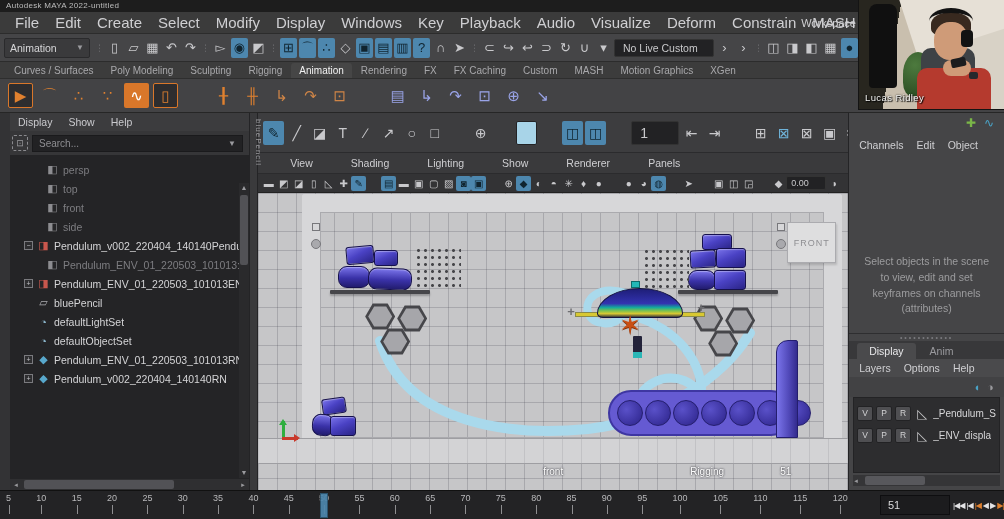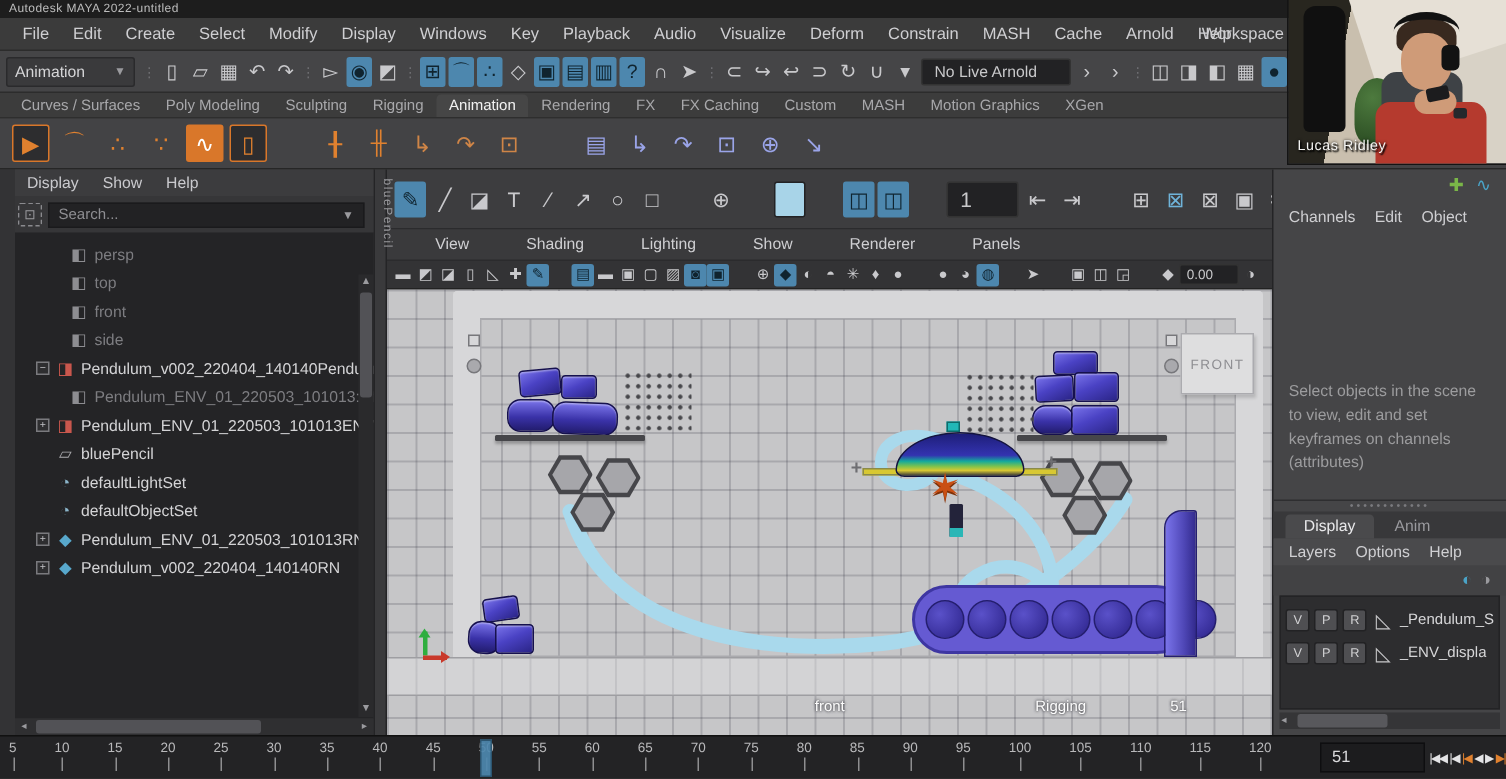--- a/index.html
+++ b/index.html
@@ -2,21 +2,21 @@
 <html><head>
 <meta charset="utf-8">
 <style>
   * { box-sizing: border-box; margin:0; padding:0; }
   html,body { width:1004px; height:519px; overflow:hidden; }
   body { position:relative; background:#373737; font-family:"Liberation Sans",sans-serif; color:#c9c9cc; }
 
   
   .titlebar { height:12px; background:#1d1d1d; color:#bdbdbd; font-size:8px; line-height:12px; padding-left:6px; letter-spacing:.3px; }
   .menubar { height:22px; background:#3b3b3b; border-bottom:1px solid #2c2c2c; display:flex; align-items:center; padding:0 8px; gap:2px; position:relative; }
-  .menubar .mi { font-size:11px; color:#cfcfd2; padding:2px 7px; white-space:nowrap; }
+  .menubar .mi { font-size:15px; color:#cfcfd2; padding:2px 7px; white-space:nowrap; }
   .menubar .right { position:absolute; right:148px; font-size:11px; color:#cfcfd2; }
   .statusline { height:28px; background:#454547; border-bottom:1px solid #2c2c2c; display:flex; align-items:center; padding:0 4px; overflow:hidden; white-space:nowrap; }
   .maskdrop { width:86px; height:20px; background:#3a3a3c; border:1px solid #2a2a2c; border-radius:2px; display:flex; align-items:center; justify-content:space-between; padding:0 5px; font-size:10.5px; color:#d6d6d8; margin-right:4px; overflow:hidden; }
   .maskdrop .dd { color:#9a9a9e; font-size:8px; }
 
   .shelftabs { height:17px; background:#3c3c3c; border-bottom:1px solid #2e2e2e; display:flex; align-items:flex-end; padding:0 6px; gap:1px; }
   .shelftabs .st { font-size:10px; color:#a8a8ab; padding:2px 8px 2px; white-space:nowrap; }
   .shelftabs .st.active { color:#f2f2f2; background:#464646; border-radius:3px 3px 0 0; }
   .shelficons { height:34px; background:#434345; border-bottom:1px solid #262626; display:flex; align-items:center; padding:0 6px; overflow:hidden; }
 
@@ -117,21 +117,21 @@
   .axis-x::after { content:""; position:absolute; right:-6px; top:-3px; border:4px solid transparent; border-left:6px solid #c9392b; }
   .hud { position:absolute; top:273px; font-size:10px; color:#fdfdfd; text-shadow:0 0 2px #55555a,0 0 2px #55555a; }
   .strokes { position:absolute; left:0; top:0; }
 
   
   .rpanel { flex:1; background:#454547; border-left:1px solid #242426; display:flex; flex-direction:column; position:relative; }
   .rp-icons { height:22px; display:flex; justify-content:flex-end; gap:8px; padding:3px 10px 0 0; }
   .rp-icons span { font-size:12px; }
   .rp-menus { height:19px; display:flex; gap:13px; padding-left:10px; align-items:center; }
   .rp-menus span { font-size:10.5px; color:#cfcfd2; }
-  .rp-placeholder { flex:1; padding:100px 10px 0; font-size:10.5px; color:#9c9c9e; line-height:1.5; }
+  .rp-placeholder { flex:1; padding:100px 10px 0; text-align:center; font-size:10.5px; color:#9c9c9e; line-height:1.5; }
   .rp-handle { height:8px; border-top:1px solid #2e2e30; display:flex; align-items:center; justify-content:center; color:#7a7a7e; font-size:7px; letter-spacing:2px; overflow:hidden; }
   .rp-tabs { height:18px; background:#38383a; display:flex; align-items:flex-end; padding-left:8px; gap:2px; }
   .rp-tab { font-size:10.5px; padding:2px 12px; color:#9a9a9e; }
   .rp-tab.active { background:#4a4a4c; color:#e8e8ea; border-radius:3px 3px 0 0; }
   .rp-ltabs { height:18px; display:flex; gap:13px; padding-left:10px; align-items:center; background:#4a4a4c; }
   .rp-ltabs span { font-size:10.5px; color:#cfcfd2; }
   .rp-lictr { height:20px; display:flex; justify-content:flex-end; gap:6px; padding-right:10px; align-items:center; background:#424244; }
   .layers { background:#2d2d2f; border:1px solid #232325; margin:0 4px; height:76px; padding:4px 3px; }
   .lrow { height:22px; display:flex; align-items:center; gap:3px; }
   .lbtn { width:16px; height:15px; background:#4f4f52; border:1px solid #222224; color:#d2d2d4; font-size:8.5px; display:flex; align-items:center; justify-content:center; border-radius:2px; }
@@ -222,21 +222,21 @@
       <span class="ic ">∩</span>
       <span class="ic ">➤</span>
       <span class="ic sep">⋮</span>
       <span class="ic ">⊂</span>
       <span class="ic ">↪</span>
       <span class="ic ">↩</span>
       <span class="ic ">⊃</span>
       <span class="ic ">↻</span>
       <span class="ic ">∪</span>
       <span class="ic ">▾</span>
-      <span class="ic field">No Live Arnold</span>
+      <span class="ic field">No Live Custom</span>
       <span class="ic ">›</span>
       <span class="ic ">›</span>
       <span class="ic sep">⋮</span>
       <span class="ic ">◫</span>
       <span class="ic ">◨</span>
       <span class="ic ">◧</span>
       <span class="ic ">▦</span>
       <span class="ic blue">●</span>
     </div>
 </div>

